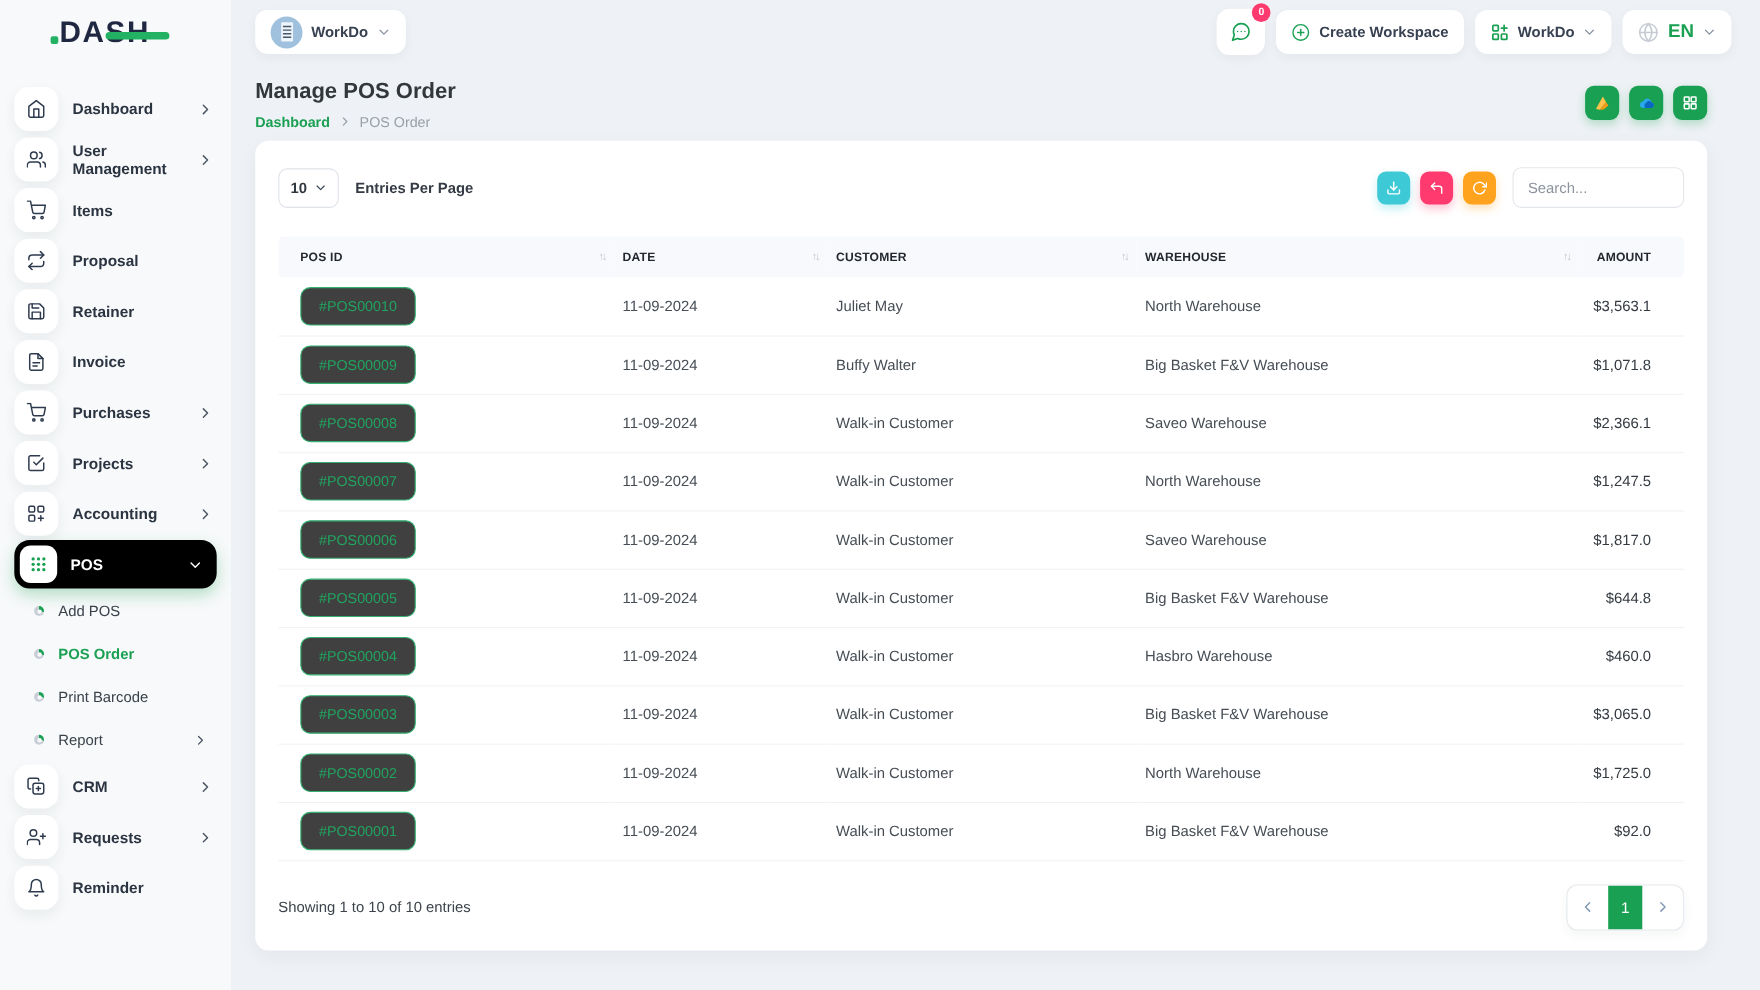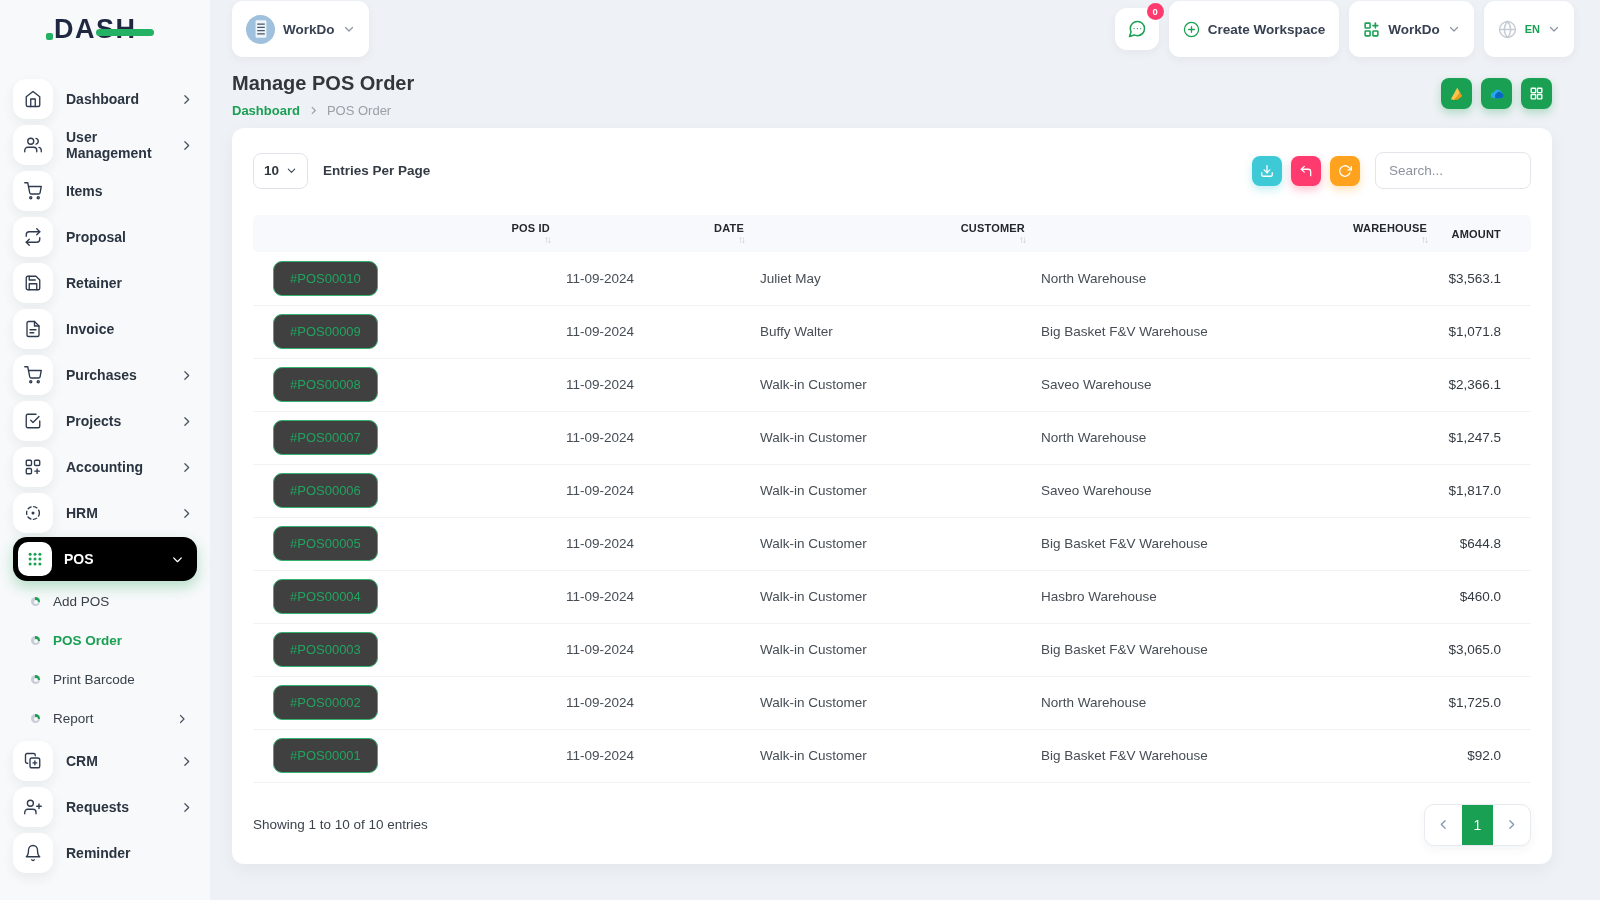--- a/index.html
+++ b/index.html
@@ -26,29 +26,29 @@
   .nav-active .nav-chev { color:#fff; }
   .sub-item { height:39px; display:flex; align-items:center; gap:13px; padding:0 22px 0 31px; cursor:pointer; }
   .bullet { width:9px; height:9px; border-radius:50%; background:conic-gradient(#1aa053 0 100deg,#c9ced6 100deg 360deg); position:relative; flex:0 0 9px; }
   .bullet::after { content:""; position:absolute; inset:2.5px; background:#f7f9fa; border-radius:50%; }
   .sub-label { flex:1; font-size:13.5px; font-weight:400; color:#39414b; }
   .sub-item.active .sub-label { color:#1aa053; font-weight:600; }
 
   
   .main { flex:1; display:flex; flex-direction:column; }
   .topbar { height:58px; display:flex; align-items:center; padding:0 26px 0 22px; gap:10px; }
-  .pill { background:#fff; border-radius:11px; height:56px; display:flex; align-items:center; gap:8px; padding:17px 14px; box-shadow:0 3px 10px rgba(40,50,70,.05); cursor:pointer; }
+  .pill { background:#fff; border-radius:11px; height:40px; display:flex; align-items:center; gap:8px; padding:17px 14px; box-shadow:0 3px 10px rgba(40,50,70,.05); cursor:pointer; }
   .pill-label { font-size:13.5px; font-weight:700; color:#374151; }
   .avatar { width:29px; height:29px; border-radius:50%; background:#9fc1dd; display:flex; align-items:center; justify-content:center; overflow:hidden; }
   .topbar-spacer { flex:1; }
   .chat-btn { width:44px; height:42px; background:#fff; border-radius:12px; display:flex; align-items:center; justify-content:center; position:relative; box-shadow:0 3px 10px rgba(40,50,70,.05); cursor:pointer; }
   .chat-btn svg { color:#1aa053; }
   .badge { position:absolute; top:-5px; right:-5px; min-width:17px; height:17px; border-radius:9px; background:#ff3a6e; color:#fff; font-size:9.5px; font-weight:700; display:flex; align-items:center; justify-content:center; padding:0 4px; }
   .chev-sm { color:#8b95a1; display:flex; }
-  .lang-label { font-size:11px; font-weight:700; color:#1aa053; }
+  .lang-label { font-size:17px; font-weight:700; color:#1aa053; }
 
   .content { flex:1; padding:14px 48px 0 22px; }
   .page-head { display:flex; align-items:flex-start; justify-content:space-between; }
   .page-title { font-size:20px; font-weight:700; color:#32373c; }
   .breadcrumb { margin-top:8px; display:flex; align-items:center; gap:8px; font-size:13px; }
   .bc-link { color:#1aa053; font-weight:600; cursor:pointer; }
   .bc-sep { color:#9aa0a8; display:flex; }
   .bc-current { color:#9aa0a8; }
   .head-actions { display:flex; gap:9px; margin-top:6px; }
   .head-btn { width:31px; height:31px; border-radius:8px; background:#1aa053; display:flex; align-items:center; justify-content:center; box-shadow:0 4px 9px rgba(26,160,83,.28); cursor:pointer; color:#fff; }
@@ -62,21 +62,21 @@
   .tool-download { background:#3ec9d6; box-shadow:0 4px 9px rgba(62,201,214,.3); }
   .tool-undo { background:#ff3a6e; box-shadow:0 4px 9px rgba(255,58,110,.3); }
   .tool-refresh { background:#ffa21d; box-shadow:0 4px 9px rgba(255,162,29,.3); }
   .search { width:156px; height:37px; border:1px solid #e3e6ea; border-radius:8px; margin-left:15px; padding:0 13px; font-size:13.5px; color:#5a626c; background:#fff; outline:none; font-family:inherit; }
   .search::placeholder { color:#8d949e; }
 
   table { width:100%; border-collapse:collapse; }
   thead th { background:#f8f9fd; height:37px; padding:0 8px; }
   thead th:first-child { border-radius:5px 0 0 5px; padding-left:20px; }
   thead th:last-child { border-radius:0 5px 5px 0; padding-right:30px; }
-  .th-inner { display:flex; align-items:flex-end; justify-content:space-between; font-size:11px; font-weight:700; color:#23282e; text-transform:uppercase; letter-spacing:.2px;flex-direction:column; }
+  .th-inner { display:flex; align-items:flex-start; justify-content:space-between; font-size:11px; font-weight:700; color:#23282e; text-transform:uppercase; letter-spacing:.2px; }
   .th-inner.end { justify-content:flex-end; }
   .sort-ic { font-size:10px; color:#c2c7cf; letter-spacing:-2px; font-weight:400; }
   tbody td { height:53px; border-bottom:1px solid #f1f2f4; font-size:13.5px; color:#464d55; padding:0 8px; }
   tbody td:first-child { padding-left:20px; }
   tbody td.amount { text-align:right; padding-right:30px; color:#343a41; }
   .pos-badge { display:inline-block; padding:9px 16px; border:1px solid #35b272; color:#21a35f; border-radius:9px; font-size:13px; font-weight:500; background:#404040; cursor:pointer; }
 
   .table-footer { display:flex; align-items:center; justify-content:space-between; margin-top:21px; }
   .showing { font-size:13.5px; color:#3c434b; }
   .pagination { display:flex; align-items:stretch; background:#fff; border:1px solid #e7eaee; border-radius:10px; overflow:hidden; height:42px; box-shadow:0 4px 10px rgba(40,50,70,.05); }
@@ -326,33 +326,20 @@
             </svg>
           </span>
       </div>
       <div class="nav-item">
         <span class="icon-tile">
             <svg>
               <use href="#i-grid-plus"></use>
             </svg>
           </span>
         <span class="nav-label">Accounting</span>
-        <span class="nav-chev">
-            <svg width="13" height="13">
-              <use href="#i-chev-right"></use>
-            </svg>
-          </span>
-      </div>
-      <div class="nav-item">
-        <span class="icon-tile">
-            <svg>
-              <use href="#i-target"></use>
-            </svg>
-          </span>
-        <span class="nav-label">HRM</span>
         <span class="nav-chev">
             <svg width="13" height="13">
               <use href="#i-chev-right"></use>
             </svg>
           </span>
       </div>
 
       <div class="nav-item active-wrap">
         <div class="nav-active">
           <span class="icon-tile">

